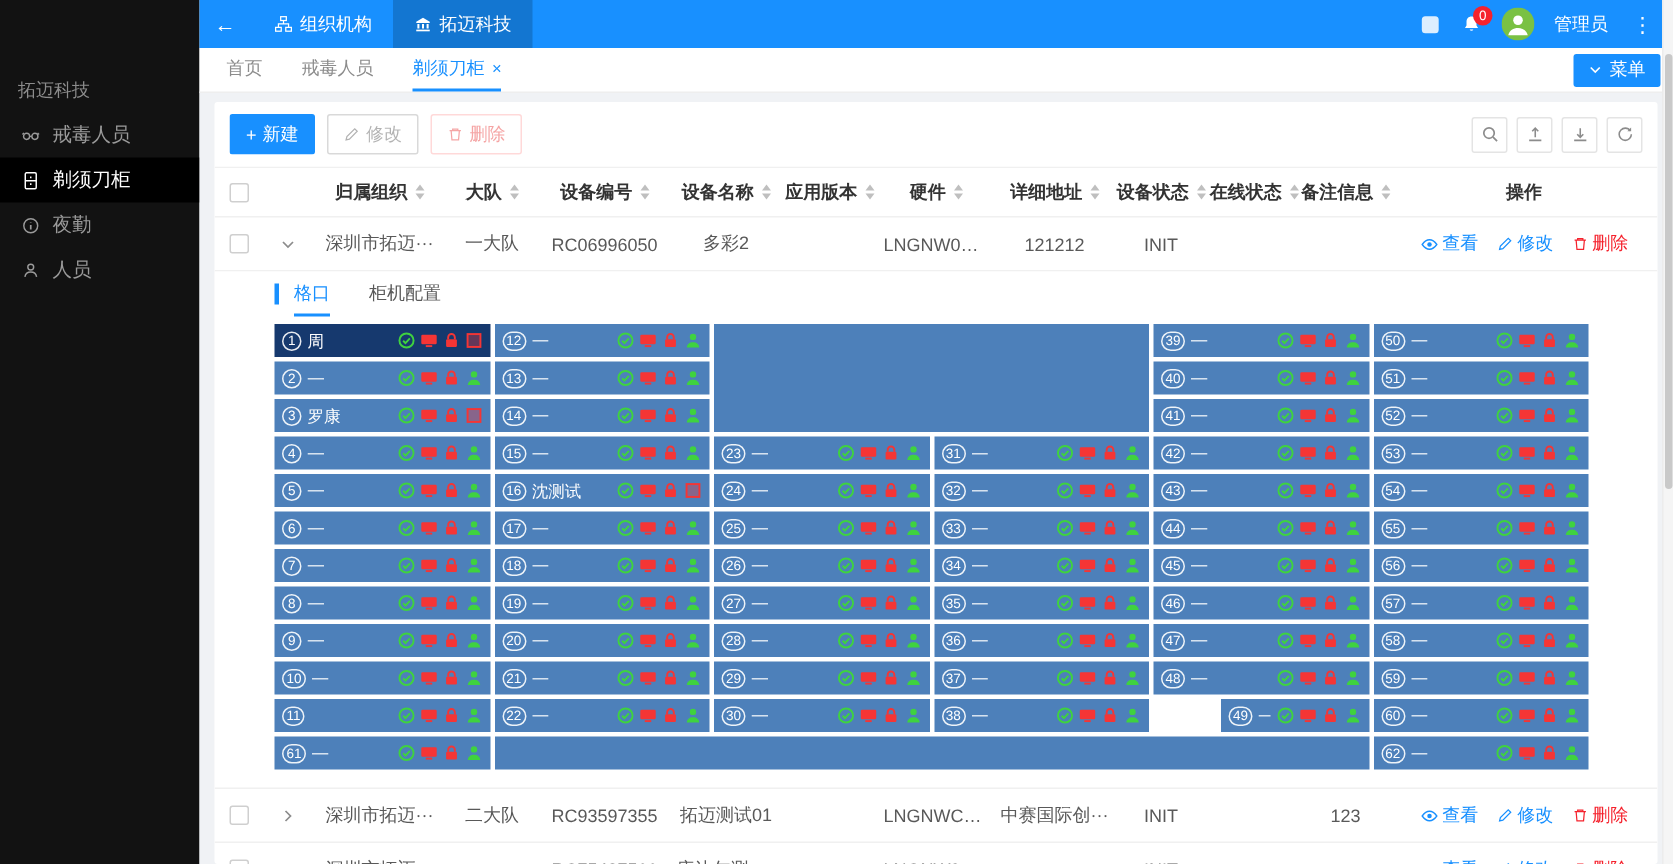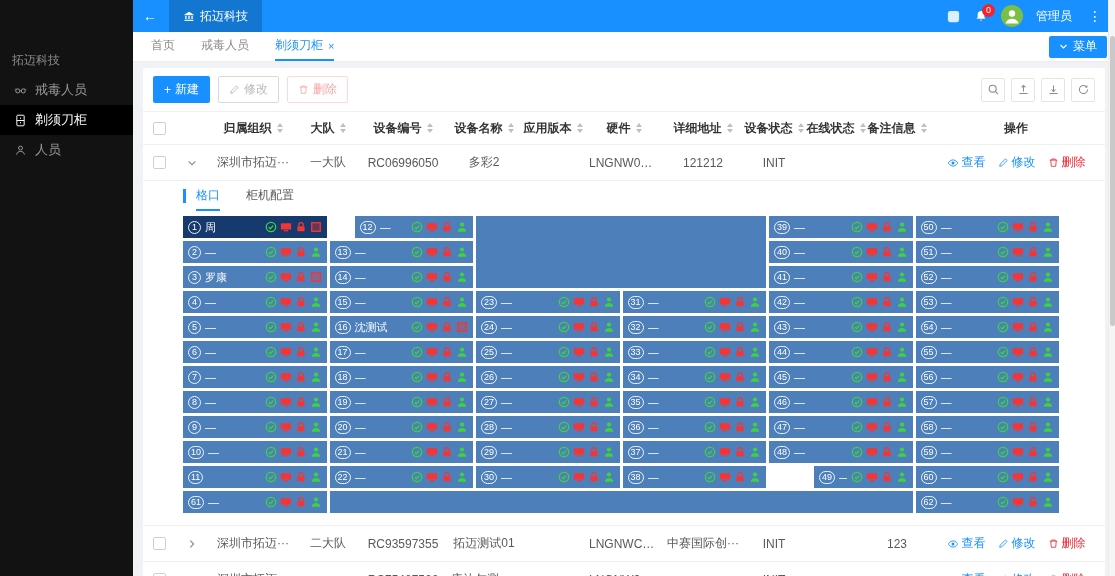--- a/index.html
+++ b/index.html
@@ -100,33 +100,49 @@
         </div>
         <div class="side-item active">
           <svg width="13" height="13" viewBox="0 0 16 16">
             <rect x="3.5" y="1.5" width="9" height="13" rx="1" fill="none" stroke="currentColor" stroke-width="1.2"></rect>
             <path d="M3.5 8h9M8 4.5V6M8 10v1.5" fill="none" stroke="currentColor" stroke-width="1.2"></path>
           </svg>
           <span>剃须刀柜</span>
         </div>
         <div class="side-item">
           <svg width="13" height="13" viewBox="0 0 16 16">
+            <circle cx="8" cy="8" r="5.7" fill="none" stroke="currentColor" stroke-width="1.2"></circle>
+            <path d="M8 5v.3M8 7.3V11" fill="none" stroke="currentColor" stroke-width="1.4"></path>
+          </svg>
+          <span>夜勤</span>
+        </div>
+        <div class="side-item">
+          <svg width="13" height="13" viewBox="0 0 16 16">
             <circle cx="8" cy="5" r="2.4" fill="none" stroke="currentColor" stroke-width="1.2"></circle>
             <path d="M3.2 13c.5-2.6 2.3-3.9 4.8-3.9s4.3 1.3 4.8 3.9" fill="none" stroke="currentColor" stroke-width="1.2"></path>
           </svg>
           <span>人员</span>
         </div>
       </nav>
   </aside>
 
   <div class="main">
 
     <header class="navbar">
       <span class="back">←</span>
       <nav id="nav-items" style="display:flex;height:32px;">
+          <div class="nav-item">
+            <svg width="12" height="12" viewBox="0 0 16 16">
+              <rect x="5.5" y="1.5" width="5" height="3.4" fill="none" stroke="currentColor" stroke-width="1.1"></rect>
+              <rect x="1" y="11" width="5" height="3.4" fill="none" stroke="currentColor" stroke-width="1.1"></rect>
+              <rect x="10" y="11" width="5" height="3.4" fill="none" stroke="currentColor" stroke-width="1.1"></rect>
+              <path d="M8 4.9v3M3.5 11V7.9h9V11" fill="none" stroke="currentColor" stroke-width="1.1"></path>
+            </svg>
+            <span>组织机构</span>
+          </div>
           <div class="nav-item active">
             <svg width="12" height="12" viewBox="0 0 16 16" fill="currentColor">
               <path d="M2 6l6-3.6L14 6v1H2z"></path>
               <rect x="3" y="8" width="1.8" height="4"></rect>
               <rect x="7.1" y="8" width="1.8" height="4"></rect>
               <rect x="11.2" y="8" width="1.8" height="4"></rect>
               <rect x="2" y="13" width="12" height="1.5"></rect>
             </svg>
             <span>拓迈科技</span>
           </div>
@@ -582,21 +598,21 @@
                     <svg width="12" height="12" viewBox="0 0 14 14">
                       <path d="M4.4 6V4.6a2.6 2.6 0 015.2 0V6" fill="none" stroke="#f53535" stroke-width="1.5"></path>
                       <rect x="2.8" y="6" width="8.4" height="6" rx="1" fill="#f53535"></rect>
                     </svg>
                     <svg width="12" height="12" viewBox="0 0 14 14">
                       <circle cx="7" cy="4.2" r="2.5" fill="#3fd23f"></circle>
                       <path d="M2.2 12.5c0-2.7 2.1-4.2 4.8-4.2s4.8 1.5 4.8 4.2z" fill="#3fd23f"></path>
                     </svg>
                   </span>
                 </div>
-                <div class="gcell" style="grid-area: 1 / 2; margin-left: 25px;">
+                <div class="gcell" style="grid-area: 1 / 2;">
                   <span class="gnum">12</span>
                   <span class="glab">—</span>
                   <span class="gicons">
                     <svg width="12" height="12" viewBox="0 0 14 14">
                       <circle cx="7" cy="7" r="5.5" fill="none" stroke="#3fd23f" stroke-width="1.5"></circle>
                       <path d="M4.4 7.2l1.8 1.8 3.4-3.6" fill="none" stroke="#3fd23f" stroke-width="1.5"></path>
                     </svg>
                     <svg width="12" height="12" viewBox="0 0 14 14">
                       <rect x="1" y="2.5" width="12" height="7.5" rx="1" fill="#f53535"></rect>
                       <rect x="4.5" y="10.6" width="5" height="1.5" fill="#f53535"></rect>

